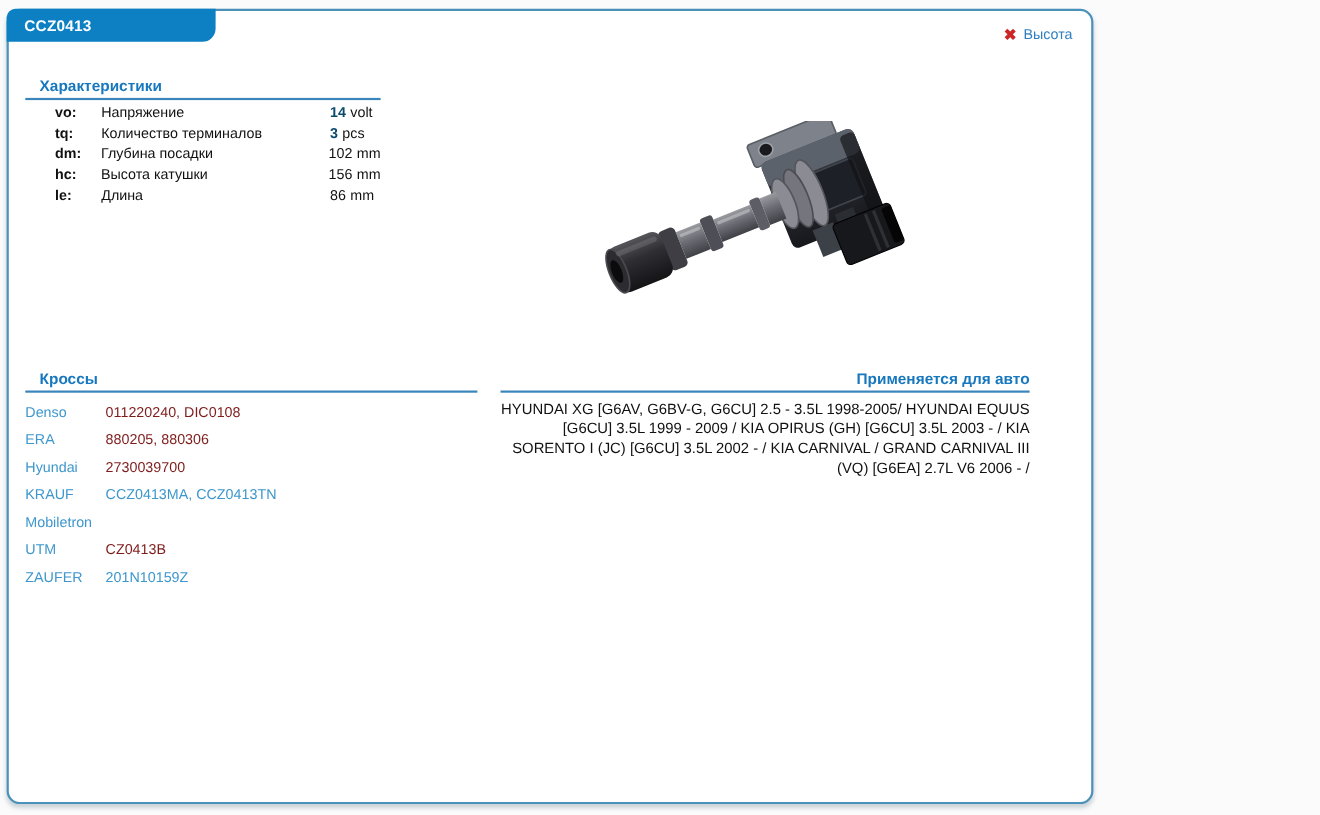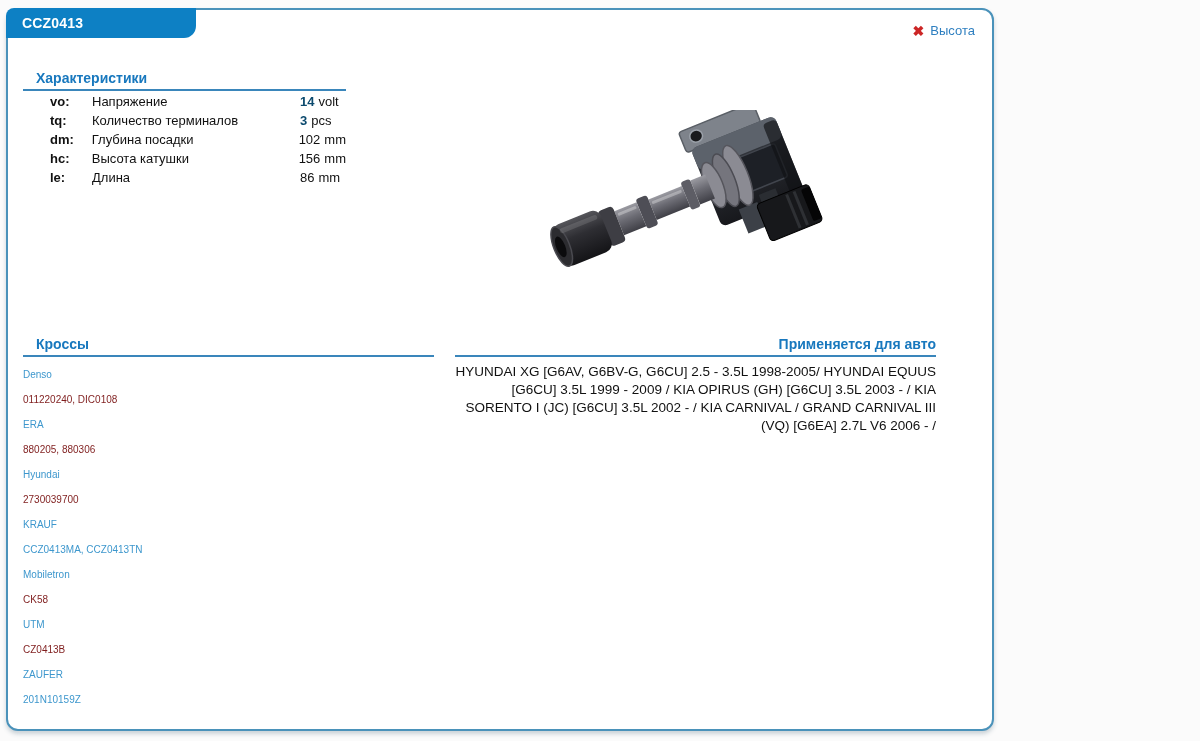--- a/index.html
+++ b/index.html
@@ -46,21 +46,21 @@
   .char-rows { padding-top:1px;margin-left:27px; }
   .char-row { display:flex; font-size:13px; line-height:19px; color:#111; }
   .char-code { width:42px; font-weight:bold; }
   .char-name { width:208px; }
   .char-value { flex:1; }
   .char-value .num { margin-right:4px; }
   .char-value .num.hl { color:#0c4a6e; font-weight:bold; }
   
   .crosses { position:absolute; left:15px; top:326px; width:411px; }
   .cross-rows { padding-top:5px; }
-  .cross-row { display:flex; font-size:10px; line-height:25px;flex-direction:column; }
+  .cross-row { display:flex; font-size:13px; line-height:25px; }
   .cross-brand { width:73px; color:#3d97cd; cursor:pointer; }
   .cross-nums { flex:1; color:#7f1d1d; }
   .cross-nums.link { color:#3d97cd; cursor:pointer; }
   
   .apply { position:absolute; left:447px; top:326px; width:481px;text-align:right; }
   .apply-text { padding-top:6px; font-size:13.5px; line-height:18px; color:#111; }
   
   .photo { position:absolute; left:520px; top:100px; width:320px; height:200px; }
 </style>
 </head>
@@ -184,21 +184,20 @@
       <div class="cross-row">
         <span class="cross-brand">Hyundai</span>
         <span class="cross-nums">2730039700</span>
       </div>
       <div class="cross-row">
         <span class="cross-brand">KRAUF</span>
         <span class="cross-nums link">CCZ0413MA, CCZ0413TN</span>
       </div>
       <div class="cross-row">
         <span class="cross-brand">Mobiletron</span>
-        <span class="cross-nums">CK58</span>
       </div>
       <div class="cross-row">
         <span class="cross-brand">UTM</span>
         <span class="cross-nums">CZ0413B</span>
       </div>
       <div class="cross-row">
         <span class="cross-brand">ZAUFER</span>
         <span class="cross-nums link">201N10159Z</span>
       </div>
 

